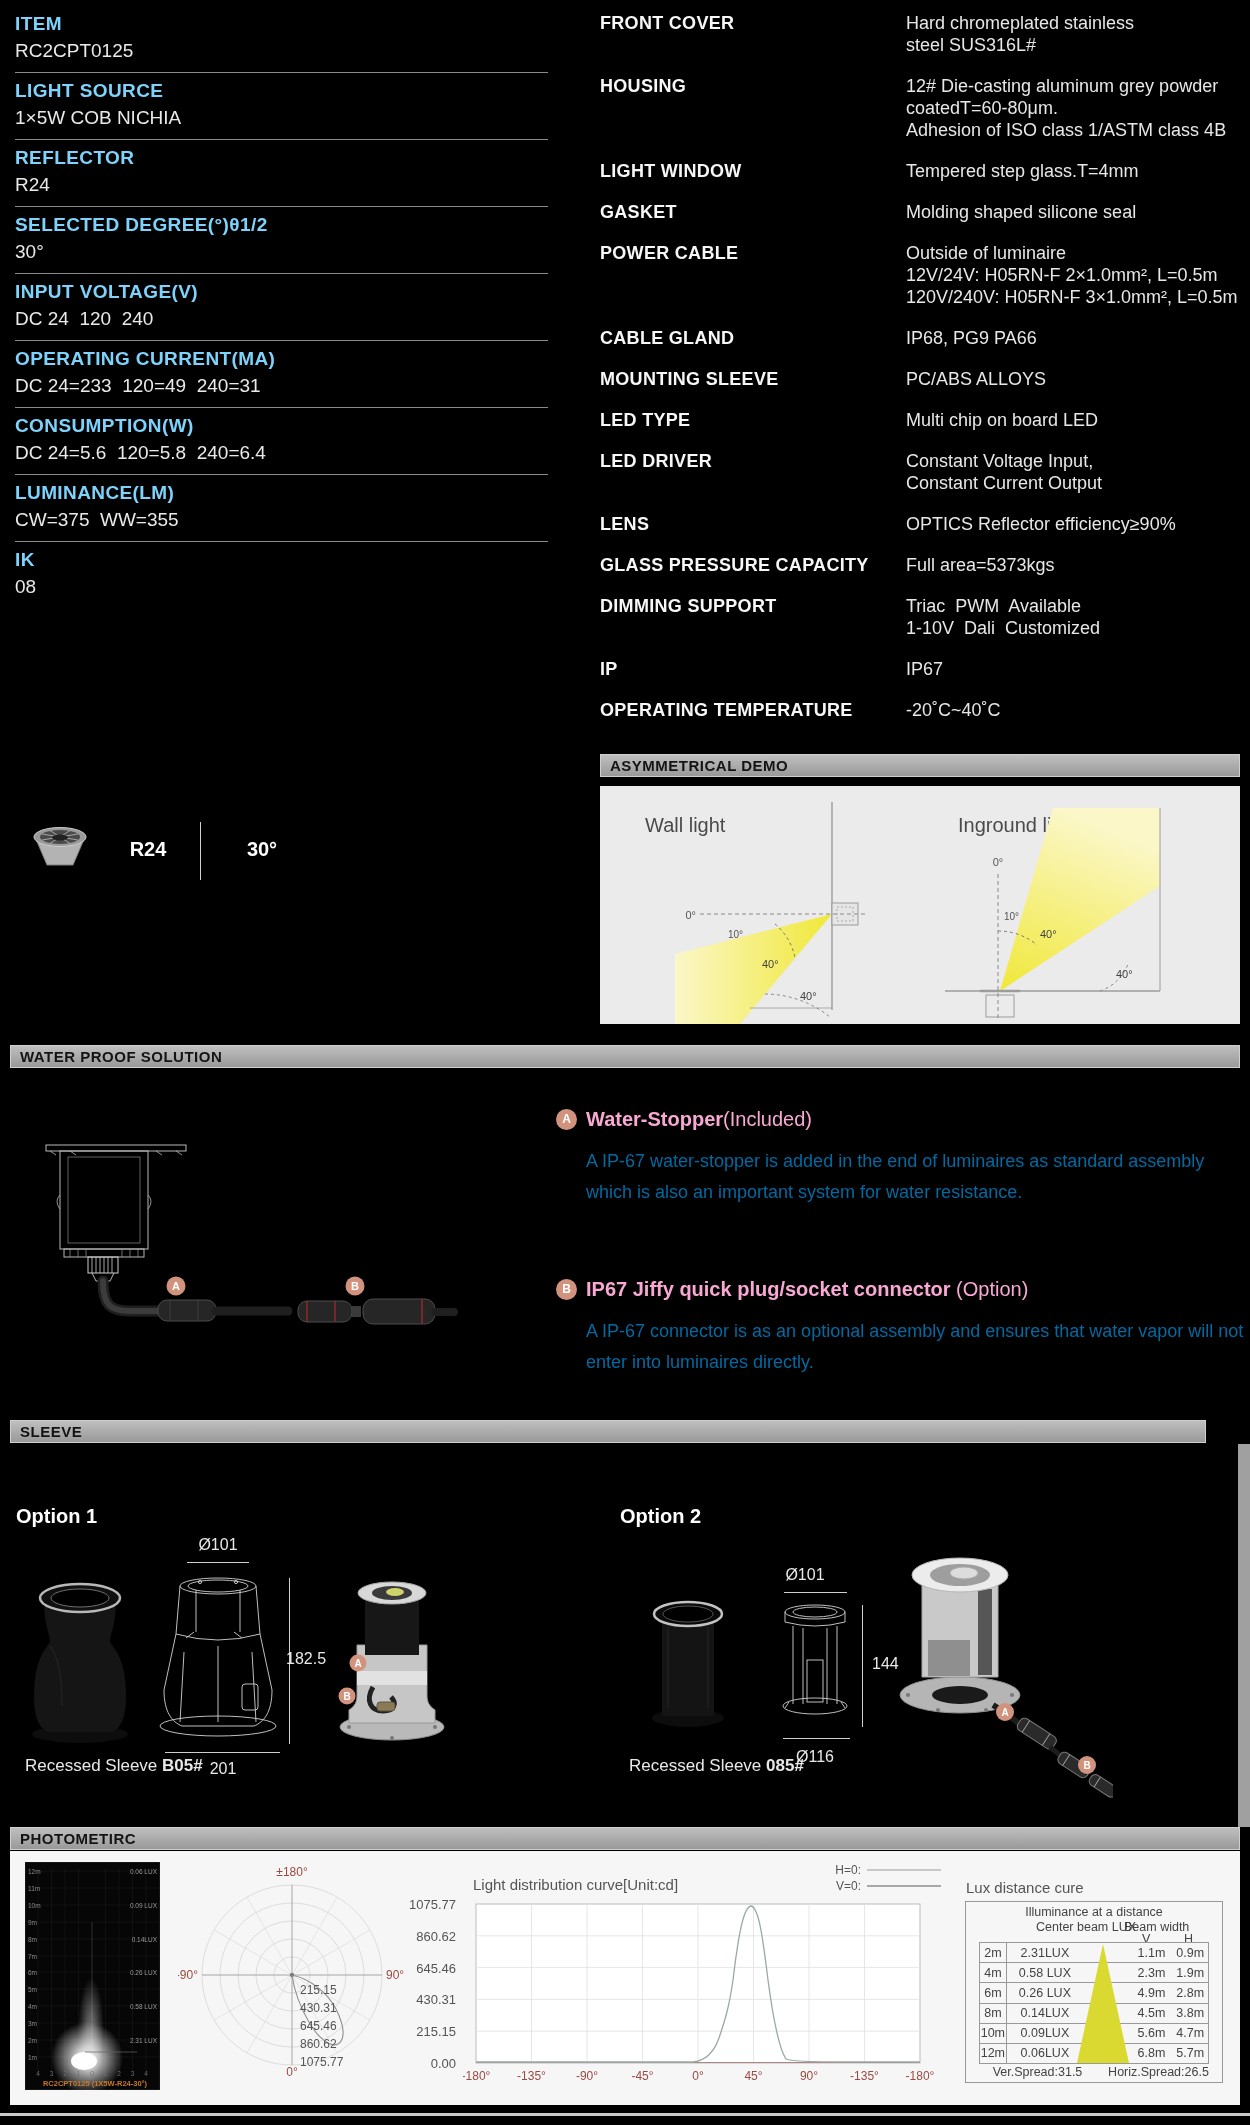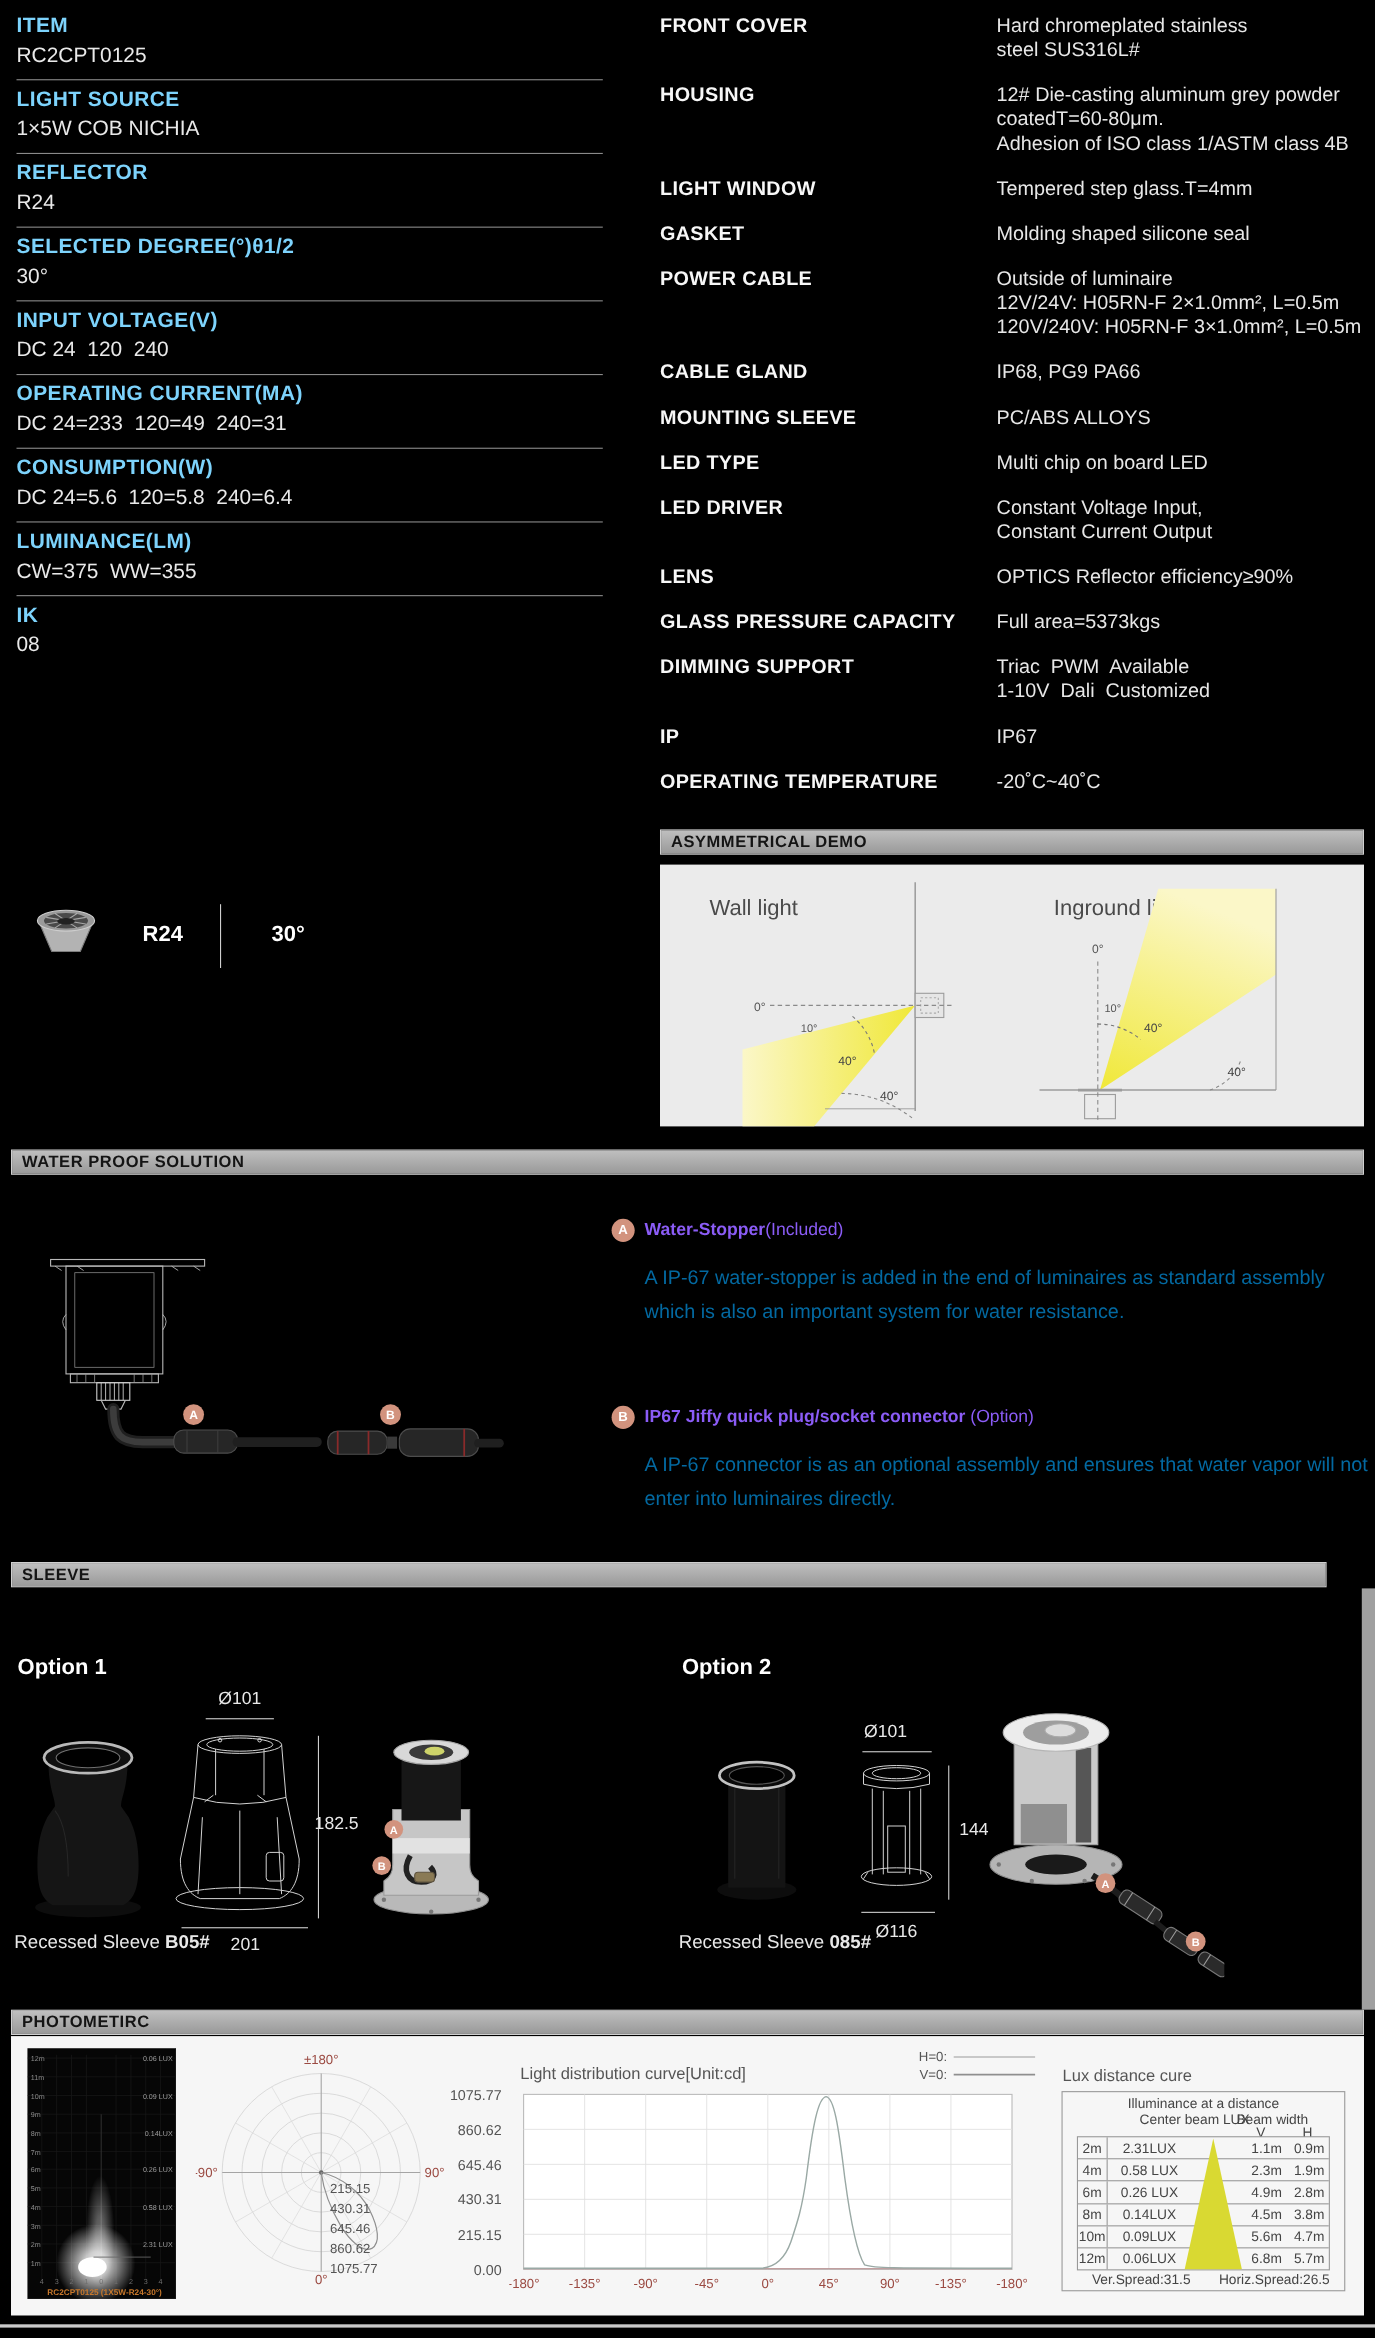--- a/index.html
+++ b/index.html
@@ -21,28 +21,28 @@
        font-size:15px;line-height:21px;padding-left:9px;letter-spacing:.5px;}
   
   .optics-text{position:absolute;font-size:20px;font-weight:bold;color:#fff;}
   .vdiv{position:absolute;width:1px;background:#cfcfcf;}
   
   .demo-panel{position:absolute;left:600px;top:786px;width:640px;height:238px;background:#ebebeb;}
   
   .badge{width:21px;height:21px;border-radius:50%;background:#d2937e;color:#fff;
          font-size:12px;font-weight:bold;line-height:21px;text-align:center;flex:none;}
   .wp-item{position:absolute;display:flex;gap:9px;align-items:center;}
-  .wp-title{font-size:16px;color:#8b5cf6;}
+  .wp-title{font-size:20px;color:#f9a8d4;}
   .wp-title b{font-weight:bold;}
   .wp-body{position:absolute;width:662px;font-size:18px;line-height:31px;color:#0369a1;}
   
   .opt-title{position:absolute;font-size:20px;font-weight:bold;color:#fff;}
   .dim{position:absolute;font-size:16px;color:#e8e8e8;}
   .dimline{position:absolute;background:#cfcfcf;}
-  .caption{position:absolute;font-size:17px;color:#e8e8e8;}
+  .caption{position:absolute;font-size:17px;color:#e8e8e8;margin-left:12px;}
   .strip{position:absolute;background:#a0a0a0;}
   
   .ph-panel{position:absolute;left:10px;top:1851px;width:1230px;height:254px;background:#f6f6f6;}
   .cart-y{position:absolute;width:58px;text-align:right;font-size:13px;color:#555;}
   .lux-title{position:absolute;font-size:15px;color:#555;}
   .lux-box{position:absolute;left:965px;top:1901px;width:258px;height:182px;border:1px solid #999;box-sizing:border-box;}
   .lux-h{position:absolute;font-size:12.5px;color:#444;white-space:nowrap;}
   .lux-grid{position:absolute;left:13px;top:40px;width:230px;height:122px;border:1px solid #999;box-sizing:border-box;display:flex;flex-direction:column;}
   .lux-row{flex:1;display:flex;border-bottom:1px solid #999;box-sizing:border-box;}
   .lux-row:last-child{border-bottom:none;}

